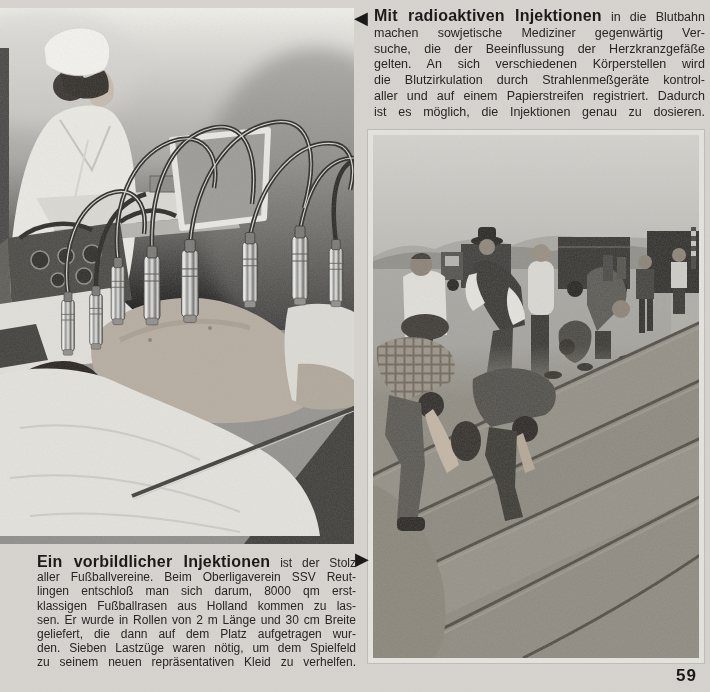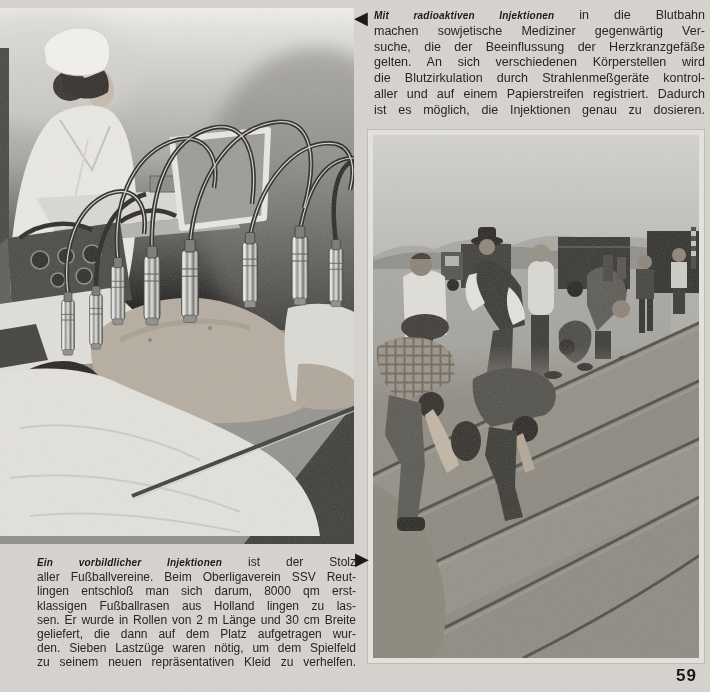--- a/index.html
+++ b/index.html
@@ -21,21 +21,21 @@
   .article{position:absolute;}
   .article-injections{left:374px;top:8px;width:331px;}
   .article-turf{left:37px;top:555px;width:319px;}
   .jline{
     text-align:justify;text-align-last:justify;
     white-space:normal;color:#222120;
   }
   .article-injections .jline{font-size:12.5px;line-height:15.8px;}
   .article-turf .jline{font-size:12px;line-height:14.2px;}
   .lead{
-    font-weight:700;font-style:italic;font-size:10px;
+    font-weight:700;font-size:16px;
     letter-spacing:.2px;color:#171615;
   }
   .arrow{
     position:absolute;font-family:"DejaVu Sans",sans-serif;
     font-size:18px;line-height:18px;color:#161514;
   }
   .arrow-tl{left:354px;top:9px;}
   .arrow-bl{left:355px;top:550px;}
   .page-number{
     position:absolute;right:13px;top:666px;
@@ -318,21 +318,21 @@
       <rect width="326" height="523" filter="url(#gr)" opacity="0.5"></rect>
     </svg>
   </div>
 
   <span class="arrow arrow-bl">▶</span>
   <div class="article article-turf">
     <div class="jline"><span class="lead">Ein vorbildlicher Injektionen</span><span> ist der Stolz</span></div>
     <div>
         <div class="jline">aller Fußballvereine. Beim Oberligaverein SSV Reut-</div>
         <div class="jline">lingen entschloß man sich darum, 8000 qm erst-</div>
-        <div class="jline">klassigen Fußballrasen aus Holland lingen zu las-</div>
+        <div class="jline">klassigen Fußballrasen aus Holland kommen zu las-</div>
         <div class="jline">sen. Er wurde in Rollen von 2 m Länge und 30 cm Breite</div>
         <div class="jline">geliefert, die dann auf dem Platz aufgetragen wur-</div>
         <div class="jline">den. Sieben Lastzüge waren nötig, um dem Spielfeld</div>
         <div class="jline">zu seinem neuen repräsentativen Kleid zu verhelfen.</div>
       </div>
   </div>
 
   <div class="page-number">59</div>
 
   <svg class="paper-grain" width="710" height="692">

